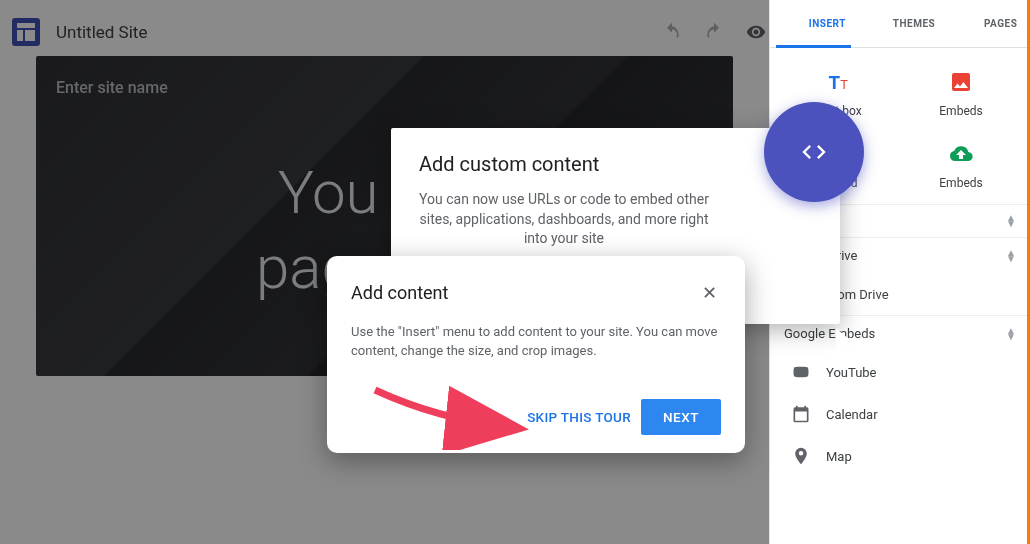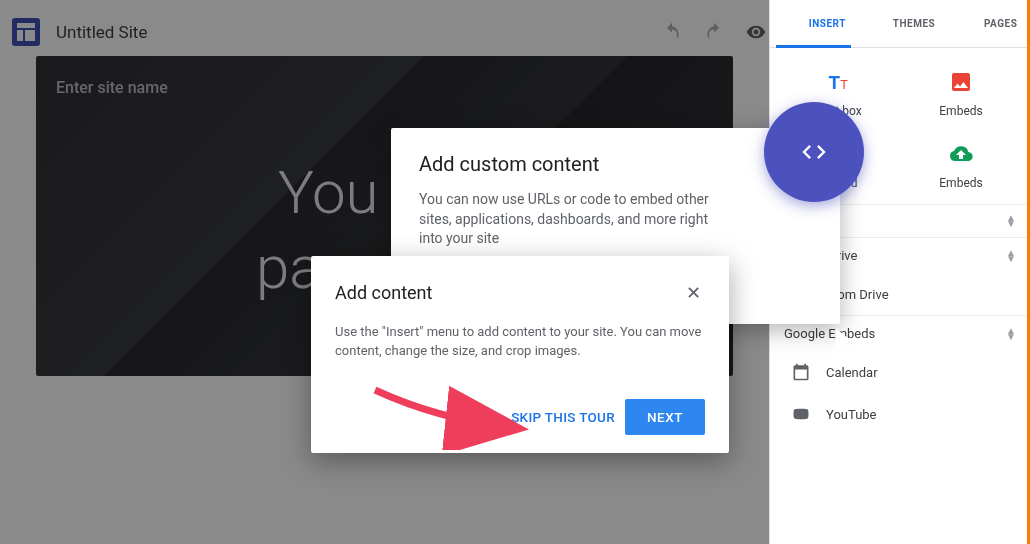--- a/index.html
+++ b/index.html
@@ -38,25 +38,25 @@
   .list-item .licon { width:22px; height:22px; display:flex; align-items:center; justify-content:center; }
 
   
   .scrim { position:absolute; inset:0 261px 0 0; background:rgba(0,0,0,.46); }
   .scrim-top { position:absolute; top:0; left:0; right:261px; height:48px; background:rgba(0,0,0,.46); }
 
   
   .big-pop { position:absolute; left:391px; top:128px; width:449px; height:196px; background:#fff; border-radius:2px; box-shadow:0 6px 24px rgba(0,0,0,.3); padding: 24px 28px; }
   .big-pop.has-tail::after { content:""; position:absolute; right:-10px; top:200px; width:0; height:0; border-top:12px solid transparent; border-bottom:12px solid transparent; border-left:14px solid #fff; }
   .big-title { font-size:20px; color:#202124; font-weight:400; margin-bottom:14px; }
-  .big-body { font-size:14px; color:#5f6368; line-height:1.4; max-width: 290px; }
+  .big-body { font-size:14px; color:#5f6368; line-height:1.4; max-width: 290px; text-align: center; }
   .fab-circle { position:absolute; top:-26px; right:-24px; width:100px; height:100px; border-radius:50%; background:#4c52bd; display:flex; align-items:center; justify-content:center; box-shadow:0 4px 14px rgba(76,82,189,.5); }
   .fab-circle svg { fill:#fff; width:28px; height:28px; }
 
-  .tour-pop { position:absolute; left:311px; top:256px; width:418px; background:#fff; border-radius:2px; box-shadow:0 8px 28px rgba(0,0,0,.35); padding: 22px 24px 18px; }
+  .tour-pop { position:absolute; left:327px; top:256px; width:418px; background:#fff; border-radius:10px; box-shadow:0 8px 28px rgba(0,0,0,.35); padding: 22px 24px 18px; }
   .tour-head { display:flex; align-items:center; justify-content:space-between; margin-bottom:16px; }
   .tour-title { font-size:18px; color:#202124; }
   .close-x { color:#5f6368; cursor:pointer; font-size:18px; padding:4px; }
   .tour-body { font-size:13px; color:#5f6368; line-height:1.45; margin-bottom:38px; }
   .tour-actions { display:flex; justify-content:flex-end; align-items:center; }
   .skip-btn { background:none; border:none; color:#1a73e8; font-size:13.5px; font-weight:500; letter-spacing:.3px; cursor:pointer; padding:8px 10px; }
   .next-btn { background:#2e86f0; color:#fff; border:none; font-size:13.5px; font-weight:500; letter-spacing:.5px; padding:10px 22px; border-radius:2px; cursor:pointer; }
 
   
   .arrow { position:absolute; left:370px; top:380px; pointer-events:none; }
@@ -178,32 +178,40 @@
     <span>From Drive</span>
   </div>
 
   <div class="section-head">
     <span>Google Embeds</span>
     <span class="updown">▲<span>▼</span></span>
   </div>
   <div class="list-item">
     <span class="licon">
         <svg viewBox="0 0 24 24" width="20" height="20" fill="#5f6368">
+          <path d="M10 15l5.2-3L10 9v6zm11-3c0-2.2-.2-3.8-.5-4.6-.3-.8-1-1.3-2-1.4C17 5.8 14.8 5.7 12 5.7s-5 .1-6.5.3c-1 .1-1.7.6-2 1.4C3.2 8.2 3 9.8 3 12s.2 3.8.5 4.6c.3.8 1 1.3 2 1.4 1.5.2 3.7.3 6.5.3s5-.1 6.5-.3c1-.1 1.7-.6 2-1.4.3-.8.5-2.4.5-4.6z"></path>
+        </svg>
+      </span>
+    <span>YouTube</span>
+  </div>
+  <div class="list-item">
+    <span class="licon">
+        <svg viewBox="0 0 24 24" width="20" height="20" fill="#5f6368">
           <path d="M19 4h-1V2h-2v2H8V2H6v2H5a2 2 0 00-2 2v14a2 2 0 002 2h14a2 2 0 002-2V6a2 2 0 00-2-2zm0 16H5V9h14v11z"></path>
         </svg>
       </span>
     <span>Calendar</span>
   </div>
   <div class="list-item">
     <span class="licon">
         <svg viewBox="0 0 24 24" width="20" height="20" fill="#5f6368">
-          <path d="M10 15l5.2-3L10 9v6zm11-3c0-2.2-.2-3.8-.5-4.6-.3-.8-1-1.3-2-1.4C17 5.8 14.8 5.7 12 5.7s-5 .1-6.5.3c-1 .1-1.7.6-2 1.4C3.2 8.2 3 9.8 3 12s.2 3.8.5 4.6c.3.8 1 1.3 2 1.4 1.5.2 3.7.3 6.5.3s5-.1 6.5-.3c1-.1 1.7-.6 2-1.4.3-.8.5-2.4.5-4.6z"></path>
-        </svg>
-      </span>
-    <span>YouTube</span>
+          <path d="M12 2a7 7 0 00-7 7c0 5.25 7 13 7 13s7-7.75 7-13a7 7 0 00-7-7zm0 9.5A2.5 2.5 0 1112 6a2.5 2.5 0 010 5.5z"></path>
+        </svg>
+      </span>
+    <span>Map</span>
   </div>
 </div>
 
 <div class="scrim-top"></div>
 <div class="scrim" style="top:48px"></div>
 
 <div class="big-pop has-tail">
   <div class="fab-circle">
     <svg viewBox="0 0 24 24">
         <path d="M9.4 16.6L4.8 12l4.6-4.6L8 6l-6 6 6 6 1.4-1.4zm5.2 0L19.2 12l-4.6-4.6L16 6l6 6-6 6-1.4-1.4z"></path>

